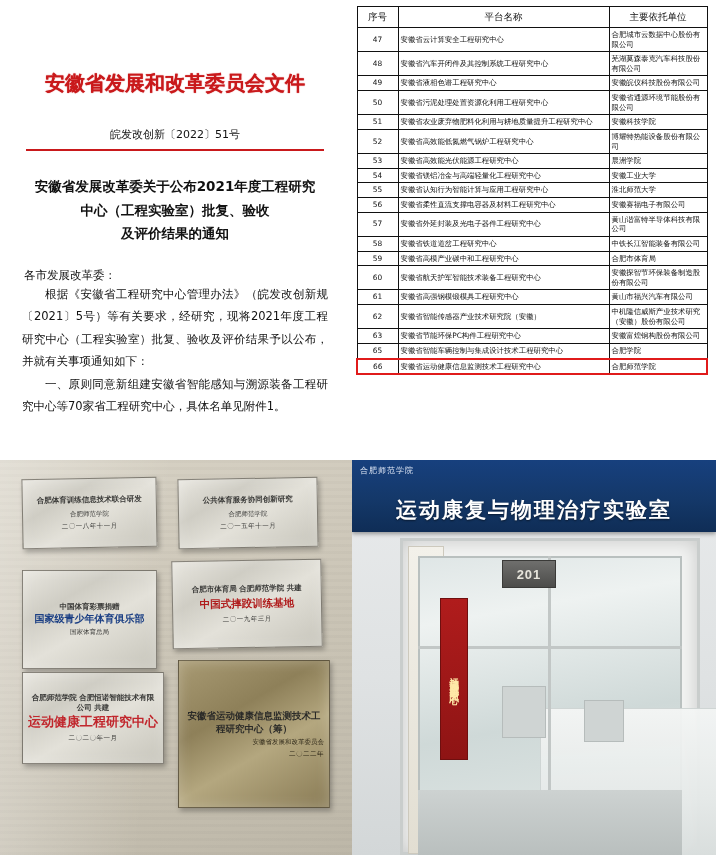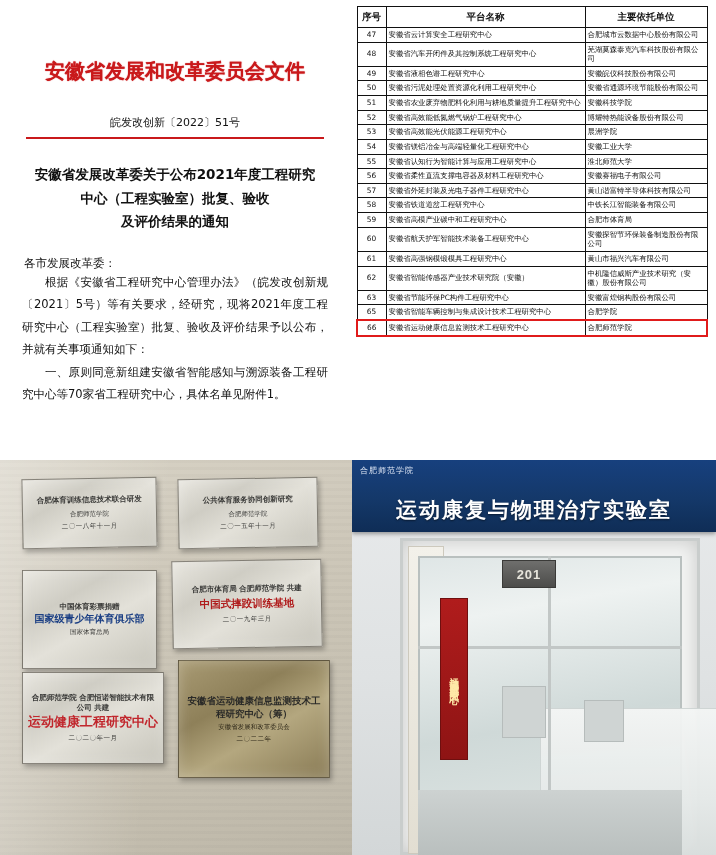--- a/index.html
+++ b/index.html
@@ -14,21 +14,21 @@
   .top-row{display:flex;width:716px;height:460px;box-sizing:border-box;}
 
   
   .doc-panel{
     position:relative;width:350px;height:460px;box-sizing:border-box;
     padding:10px 22px 0 22px;background:#ffffff;
     font-family:"DejaVu Sans","Liberation Sans",sans-serif;
   }
   .doc-title{
     color:#c9191b;font-weight:bold;font-size:20px;letter-spacing:0px;
-    text-align:center;margin-top:48px;line-height:1.35;
+    text-align:center;margin-top:60px;line-height:1.35;
     text-shadow:0 0 1px #c9191b;
   }
   .doc-docnum{
     text-align:center;font-size:11px;color:#111;margin-top:30px;
   }
   .doc-redline{
     height:2px;background:#c9191b;margin:7px 4px 0 4px;
   }
   .doc-heading{
     text-align:center;font-size:13.5px;font-weight:bold;color:#111;
@@ -49,21 +49,21 @@
     padding:6px 8px 4px 6px;background:#ffffff;position:relative;
   }
   table.tbl{
     border-collapse:collapse;width:100%;table-layout:fixed;
     font-family:"DejaVu Sans","Liberation Sans",sans-serif;
   }
   table.tbl th,table.tbl td{
     border:1px solid #111;color:#111;vertical-align:middle;
   }
   table.tbl th{
-    font-size:9.5px;font-weight:bold;text-align:center;padding:4px 1px;
+    font-size:9.5px;font-weight:normal;text-align:center;padding:4px 7px;
     line-height:1.25;
   }
   table.tbl td{
     font-size:7.4px;padding:2px 2px;line-height:1.3;
   }
   td.idx{text-align:center;width:26px;font-size:9px;}
   td.name{width:196px;text-align:left;}
   td.unit{text-align:left;}
   tr.highlight td{border-top:2px solid #e01b1b;border-bottom:2px solid #e01b1b;}
   tr.highlight td.idx{border-left:2px solid #e01b1b;}
@@ -341,21 +341,21 @@
         <div class="pl-red">中国式摔跤训练基地</div>
         <div class="pl-date">二〇一九年三月</div>
       </div>
 
       <div class="plaque pl-silver" style="left:22px;top:212px;width:142px;height:92px;">
         <div class="pl-t1">合肥师范学院 合肥恒诺智能技术有限公司 共建</div>
         <div class="pl-stamp">运动健康工程研究中心</div>
         <div class="pl-date">二〇二〇年一月</div>
       </div>
 
-      <div class="plaque pl-bronze" style="left:178px;top:200px;width:152px;height:118px;">
+      <div class="plaque pl-bronze" style="left:178px;top:200px;width:152px;height:148px;align-items:flex-end;">
         <div class="pl-dark">安徽省运动健康信息监测技术工程研究中心（筹）</div>
         <div class="pl-sm">安徽省发展和改革委员会</div>
         <div class="pl-date">二〇二二年</div>
       </div>
     </div>
 
     <div class="doorway">
       <div class="dw-wall"></div>
 
       <div class="dw-banner">

